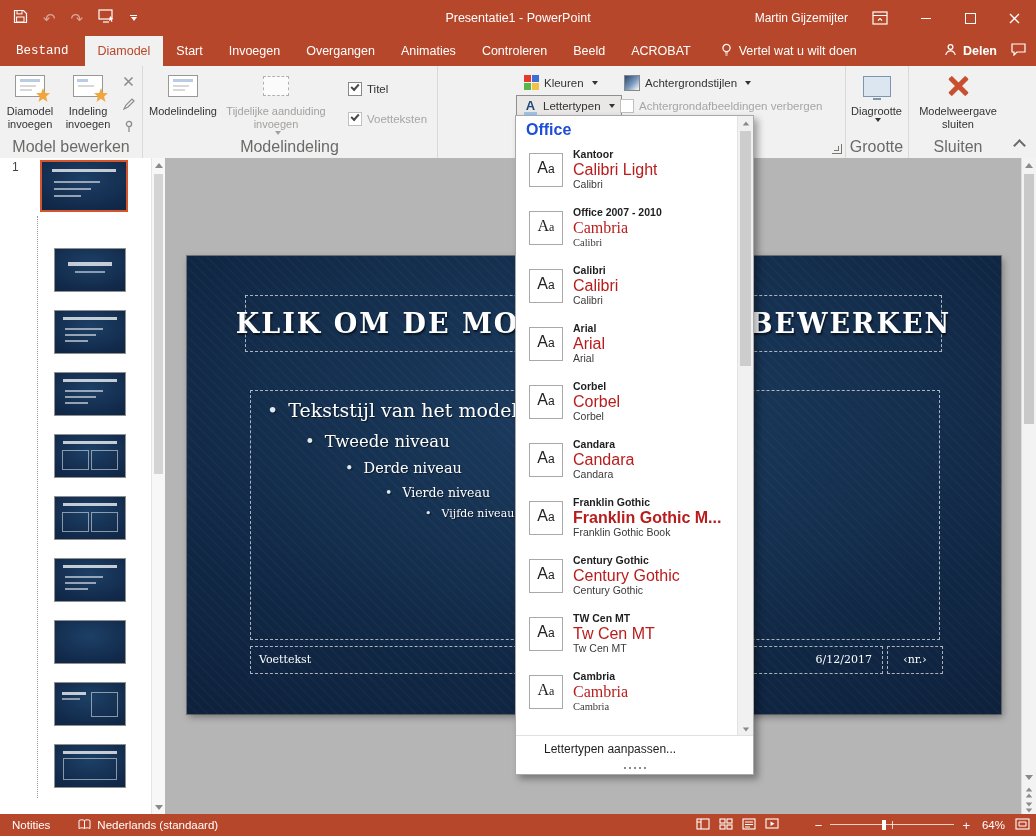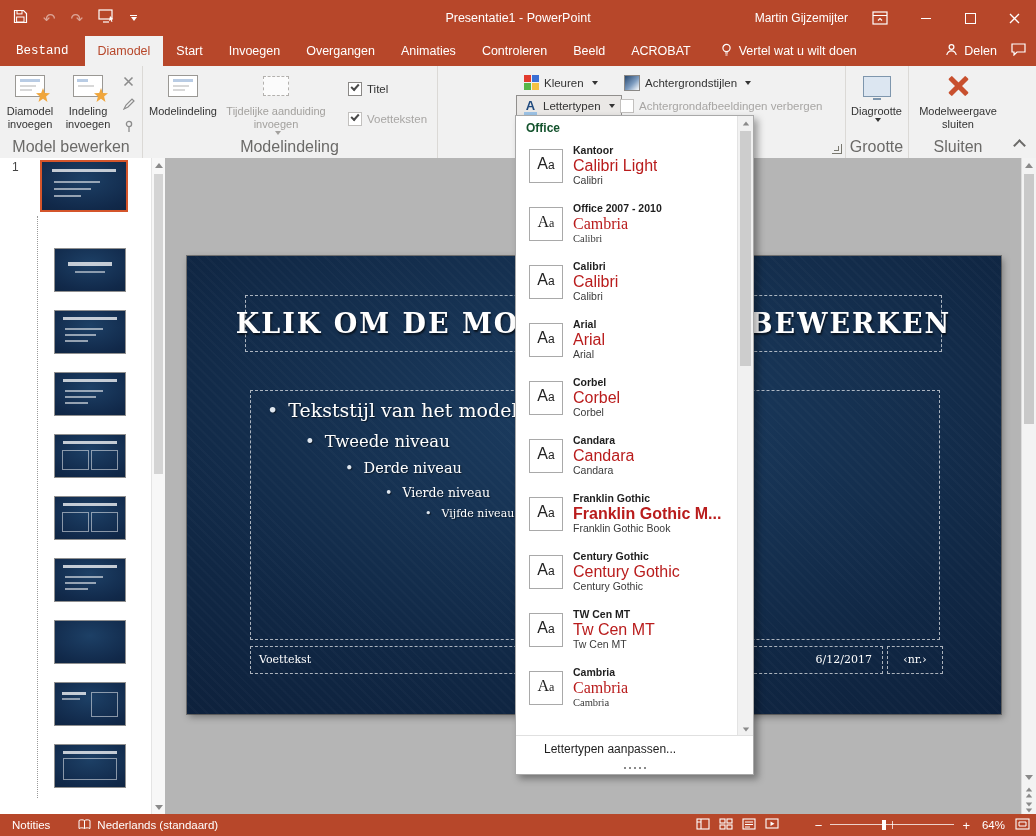--- a/index.html
+++ b/index.html
@@ -17,21 +17,21 @@
   .win-btn{width:44px;height:36px;display:flex;align-items:center;justify-content:center;}
   .min-glyph{width:10px;height:1px;background:#fff;display:block;}
   .max-glyph{width:9px;height:9px;border:1px solid #fff;display:block;}
   
   .tabrow{position:absolute;top:36px;left:0;right:0;height:30px;background:#b7472a;display:flex;align-items:stretch;color:#fff;font-size:12.5px;}
   .tab{display:flex;align-items:center;padding:0 13px;white-space:nowrap;}
   .tab.file{padding:0 16px;font-family:Liberation Mono, monospace;}
   .tab.active{background:#f1f1f1;color:#b7472a;}
   .tellme{display:flex;align-items:center;gap:6px;margin-left:16px;}
   .tabrow-right{margin-left:auto;display:flex;align-items:center;gap:14px;padding-right:10px;}
-  .share{display:flex;align-items:center;gap:6px;}
+  .share{display:flex;align-items:center;gap:6px;font-weight:bold;}
   
   .ribbon{position:absolute;top:66px;left:0;right:0;height:92px;background:#f1f1f1;border-bottom:1px solid #cfcdc9;}
   .rgroup{position:absolute;top:0;bottom:0;border-right:1px solid #dbd9d6;}
   .glabel{position:absolute;bottom:2px;left:0;right:0;text-align:center;font-size:16px;color:#6b6a68;white-space:nowrap;}
   .bigbtn{position:absolute;top:3px;display:flex;flex-direction:column;align-items:center;font-size:11px;line-height:13px;color:#333;text-align:center;cursor:default;}
   .bigbtn .ic{height:34px;display:flex;align-items:center;justify-content:center;margin-bottom:2px;}
   .bigbtn.gray{color:#a3a19e;}
   .caret-d{display:inline-block;width:0;height:0;border-left:3px solid transparent;border-right:3px solid transparent;border-top:4px solid currentColor;vertical-align:middle;margin-left:3px;}
   .smicon{position:absolute;left:120px;width:17px;height:17px;display:flex;align-items:center;justify-content:center;}
   .menubtn{position:absolute;display:flex;align-items:center;gap:5px;font-size:11.5px;color:#333;height:21px;padding:0 6px;white-space:nowrap;}
@@ -130,21 +130,21 @@
   .viewicons{display:flex;align-items:center;gap:9px;margin-right:26px;}
   .zoomctl{display:flex;align-items:center;gap:8px;}
   .zoom-track{position:relative;width:124px;height:12px;}
   .zoom-track .line{position:absolute;left:0;right:0;top:5px;height:1px;background:rgba(255,255,255,.75);}
   .zoom-track .tick{position:absolute;left:50%;top:2px;width:1px;height:8px;background:rgba(255,255,255,.75);}
   .zoom-track .knob{position:absolute;left:42%;top:1px;width:4px;height:10px;background:#fff;}
   .zoom-sign{font-size:13px;line-height:1;}
   
   .dropdown{position:absolute;left:515px;top:115px;width:239px;height:660px;background:#fff;border:1px solid #a9a9a9;box-shadow:4px 4px 7px rgba(0,0,0,.35);z-index:60;box-sizing:border-box;}
   .dd-items{position:absolute;left:0;top:0;right:15px;bottom:40px;overflow:hidden;}
-  .dd-header{font-size:12px;font-weight:bold;color:#14532d;padding:5px 10px 2px 10px;}
+  .dd-header{font-size:16px;font-weight:bold;color:#1d4ed8;padding:5px 10px 2px 10px;}
   .font-item{height:58px;display:flex;align-items:center;}
   .aa-box{width:34px;height:34px;margin:0 10px 0 13px;border:1px solid #a9a9a9;background:#fff;display:flex;align-items:baseline;justify-content:center;flex:0 0 auto;padding-top:6px;box-sizing:border-box;}
   .aa-box .A{font-size:16px;line-height:1;color:#222;}
   .aa-box .a{font-size:12px;line-height:1;color:#222;}
   .ft-col{display:flex;flex-direction:column;line-height:1.12;overflow:hidden;}
   .ft-name{font-size:10.5px;font-weight:bold;color:#1e1e1e;}
   .ft-major{font-size:16px;color:#b91c1c;white-space:nowrap;}
   .ft-minor{font-size:10.5px;color:#3a3a3a;white-space:nowrap;}
   .font-item.serif .ft-major,.font-item.serif .ft-minor,.font-item.serif .aa-box span{font-family:"Liberation Serif",serif;}
   .font-item.semibold .ft-major{font-weight:bold;}

